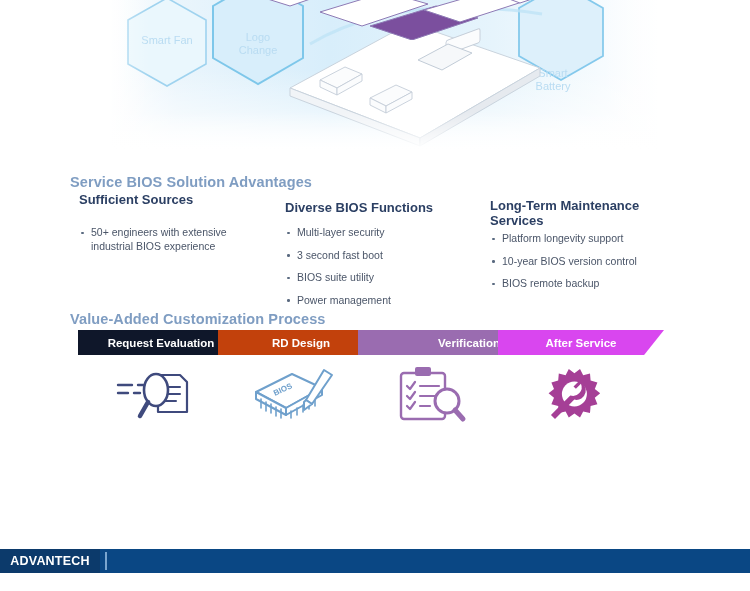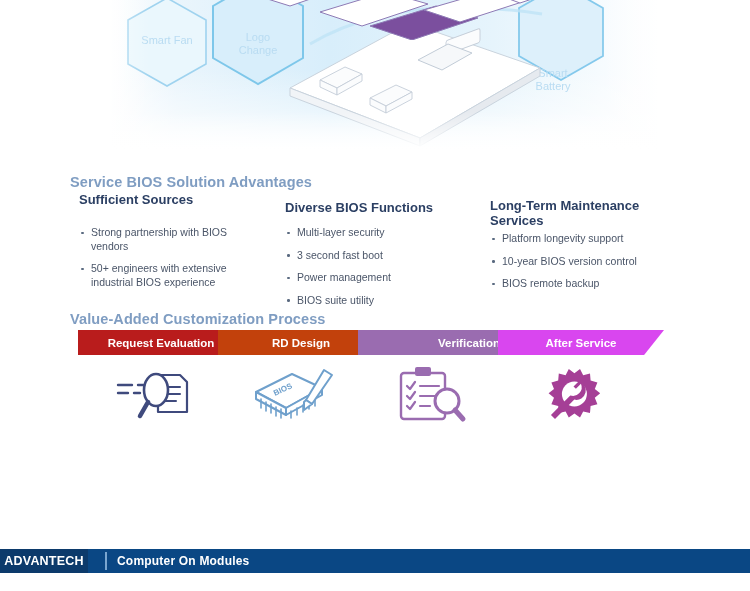--- a/index.html
+++ b/index.html
@@ -78,21 +78,21 @@
     display:flex;align-items:center;justify-content:center;
   }
   .chev-panel svg{display:block;}
 
   
   .footer{
     position:absolute;left:0;top:549px;width:750px;height:24px;
     background:#0a4784;
   }
   .footer-logo{
-    position:absolute;left:0;top:0;width:88px;height:24px;
+    position:absolute;left:0;top:0;width:100px;height:24px;
     background:#0c3a6b;display:flex;align-items:center;justify-content:center;
   }
   .footer-logo-text{
     color:#ffffff;font-size:12.5px;font-weight:bold;letter-spacing:.2px;
     font-family:"Liberation Sans",sans-serif;
   }
   .footer-sep{
     position:absolute;left:105px;top:3px;width:1.5px;height:18px;background:#7aa6d0;
   }
   .footer-title{
@@ -177,30 +177,29 @@
 
   <div class="hero-fadeleft"></div>
   <div class="hero-faderight"></div>
   <div class="hero-fadebottom"></div>
 </div>
 
 <div class="sec-title" style="left:70px;top:174px;">Service BIOS Solution Advantages</div>
 
 <div class="col-title" style="left:79px;top:192px;width:180px;">Sufficient Sources</div>
 <ul class="blist" style="left:79px;top:226px;width:180px;">
-  <li>Strong partnership with BIOS vendors</li>
   <li>50+ engineers with extensive industrial BIOS experience</li>
 </ul>
 
 <div class="col-title" style="left:285px;top:200px;width:190px;">Diverse BIOS Functions</div>
 <ul class="blist" style="left:285px;top:226px;width:190px;">
   <li>Multi-layer security</li>
   <li>3 second fast boot</li>
+  <li>BIOS suite utility</li>
   <li>Power management</li>
-  <li>BIOS suite utility</li>
 </ul>
 
 <div class="col-title" style="left:490px;top:198px;width:155px;">Long-Term Maintenance Services</div>
 <ul class="blist" style="left:490px;top:232px;width:200px;">
   <li style="max-width:200px;">Platform longevity support</li>
   <li style="max-width:200px;">10-year BIOS version control</li>
   <li style="max-width:200px;">BIOS remote backup</li>
 </ul>
 
 <div class="sec-title" style="left:70px;top:311px;">Value-Added Customization Process</div>
@@ -220,21 +219,21 @@
       </g>
       <g stroke="#3f4a7d" stroke-width="2" stroke-linecap="round">
         <line x1="47" y1="20" x2="64" y2="20"></line>
           <line x1="47" y1="27" x2="64" y2="27"></line>
         <line x1="47" y1="34" x2="60" y2="34"></line>
       </g>
       <ellipse cx="40" cy="23" rx="12" ry="16" fill="#ffffff" stroke="#3f4a7d" stroke-width="2.6"></ellipse>
       <line x1="32" y1="35" x2="24" y2="49" stroke="#3f4a7d" stroke-width="4.5" stroke-linecap="round"></line>
     </svg>
   </div>
-  <div class="chev-head" style="left:18px;width:166px;background:#b91c1c;">
+  <div class="chev-head" style="left:18px;width:166px;background:#0f172a;">
     <span>Request Evaluation</span>
   </div>
 
   <div class="chev-panel" style="left:148px;width:170px;">
     <svg width="86" height="56" viewBox="0 0 86 56">
       <g stroke="#6fa0cc" stroke-width="2" fill="#ffffff" stroke-linejoin="round">
         <polygon points="6,26 42,8 72,22 36,42"></polygon>
         <polygon points="6,26 6,33 36,49 36,42"></polygon>
         <polygon points="36,42 36,49 72,29 72,22"></polygon>
       </g>
@@ -291,14 +290,13 @@
   <div class="chev-head" style="left:438px;width:166px;background:#d946ef;">
     <span>After Service</span>
   </div>
 </div>
 
 <div class="footer">
   <div class="footer-logo">
     <span class="footer-logo-text">ADVANTECH</span>
   </div>
   <div class="footer-sep"></div>
-  <div class="footer-title">Computer On Modules</div>
 </div>
 
 </body></html>

